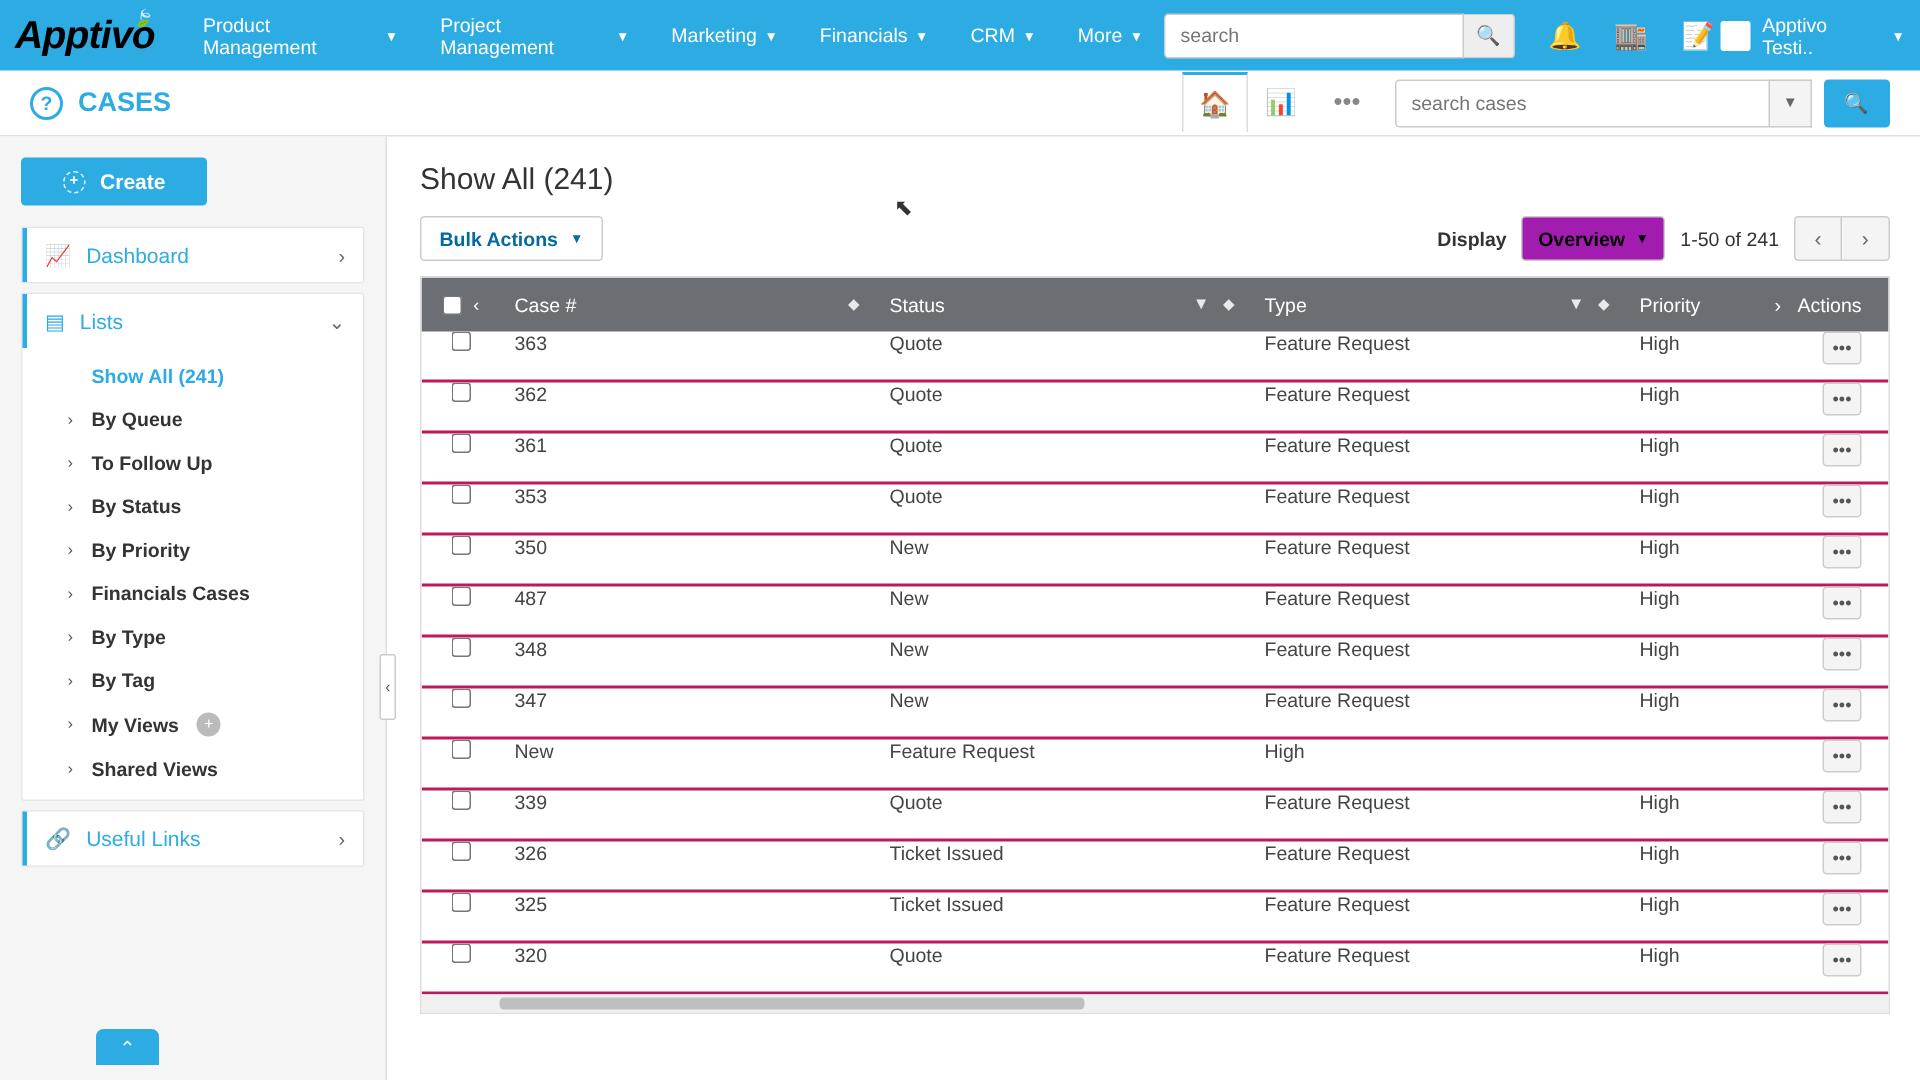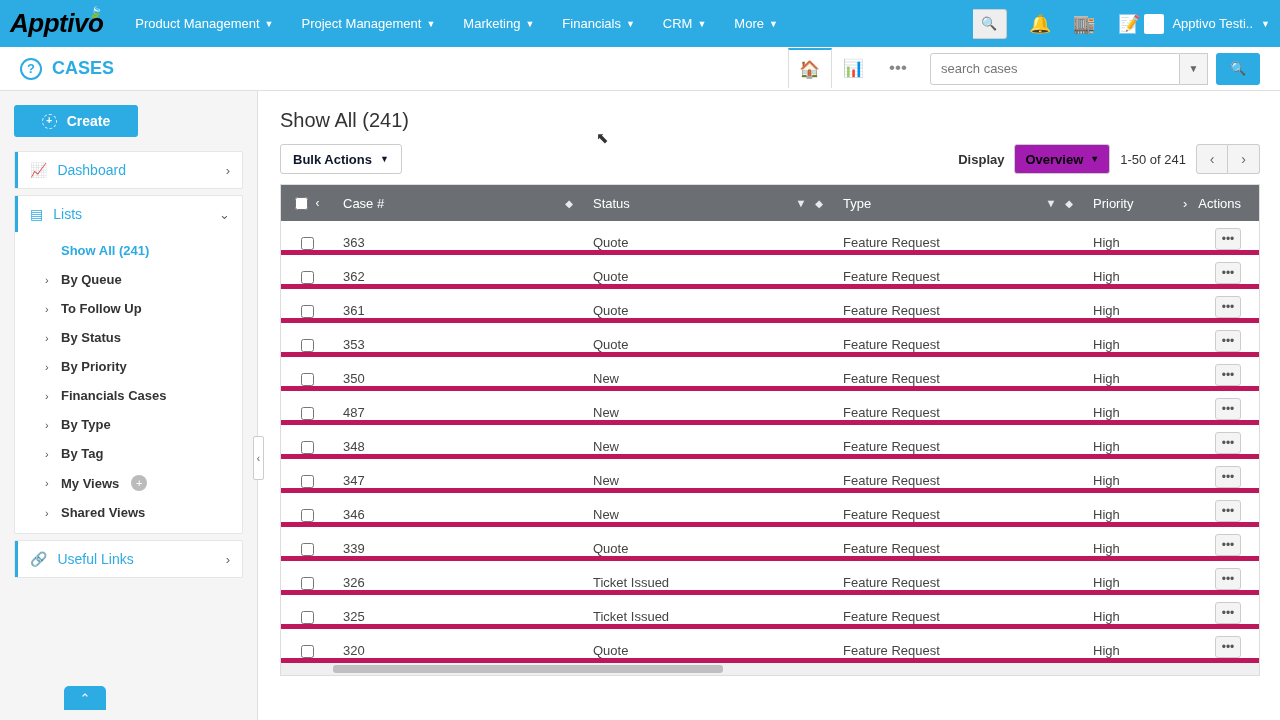--- a/index.html
+++ b/index.html
@@ -50,21 +50,21 @@
 .side-sub-item.active { color: #2dabe3; font-weight: 600; }
 .side-sub-item .caret-r { color: #555; font-size: 11px; width: 8px; }
 .side-sub-item .add-circle { margin-left: 4px; width: 16px; height: 16px; border-radius: 50%; background: #bbb; color: #fff; font-size: 11px; display: flex; align-items: center; justify-content: center; }
 .collapse-handle { position: absolute; right: -7px; top: 345px; width: 11px; height: 44px; background: #fff; border: 1px solid #ccc; border-radius: 2px; display: flex; align-items: center; justify-content: center; font-size: 10px; color: #555; cursor: pointer; }
 .bottom-tab { position: absolute; bottom: 10px; left: 64px; width: 42px; height: 24px; background: #2dabe3; border-radius: 5px 5px 0 0; display: flex; align-items: center; justify-content: center; cursor: pointer; color: #fff; font-size: 13px; }
 
 
 .main { flex: 1; padding: 18px 20px 0 22px; overflow: hidden; }
 .page-title { font-size: 20px; color: #333; margin-bottom: 12px; }
 .toolbar { display: flex; align-items: center; margin-bottom: 10px; }
-.bulk-btn { height: 30px; padding: 12px 12px; background: #fff; border: 1px solid #ccc; border-radius: 3px; font-size: 13px; font-weight: 600; display: flex; align-items: center; gap: 8px; cursor: pointer; color: #0f172a; }
+.bulk-btn { height: 30px; padding: 12px 12px; background: #fff; border: 1px solid #ccc; border-radius: 3px; font-size: 13px; font-weight: 600; display: flex; align-items: center; gap: 8px; cursor: pointer; color: #0369a1; }
 .bulk-btn .caret { font-size: 9px; }
 .toolbar-right { margin-left: auto; display: flex; align-items: center; gap: 10px; }
 .display-label { font-size: 13px; color: #333; font-weight: 600; }
 .overview-btn { height: 30px; padding: 0 10px; background: #a21caf; border: 1px solid #ccc; border-radius: 3px; font-size: 13px; font-weight: 600; display: flex; align-items: center; gap: 7px; cursor: pointer; }
 .range-text { font-size: 13px; color: #333; }
 .pager { display: flex; }
 .pager-btn { width: 32px; height: 30px; border: 1px solid #ccc; background: #f4f4f4; display: flex; align-items: center; justify-content: center; cursor: pointer; color: #666; font-size: 14px; }
 .pager-btn:first-child { border-radius: 3px 0 0 3px; }
 .pager-btn:last-child { border-radius: 0 3px 3px 0; border-left: none; }
 
@@ -75,21 +75,21 @@
 .th-check { width: 52px; justify-content: center; gap: 5px; }
 .th-case { width: 250px; gap: 40px; }
 .th-status { width: 250px; }
 .th-type { width: 250px; }
 .th-prio { width: 80px; }
 .th-actions { flex: 1; justify-content: flex-end; padding-right: 18px; }
 .sort-icon { font-size: 10px; margin-left: auto; opacity: 0.85; }
 .filter-icon { font-size: 11px; margin-left: auto; opacity: 0.85; }
 .th .chev-l { font-size: 12px; margin-left: 3px; }
 .tbody { max-height: 445px; overflow-y: auto; }
-.row { display: flex; height: 34px; align-items: flex-end; border-bottom: 5px solid #be185d; font-size: 13px; color: #444; }
+.row { display: flex; height: 34px; align-items: flex-start; border-bottom: 2px solid #be185d; font-size: 13px; color: #444; }
 .td { padding: 0 10px; }
 .td-check { width: 52px; display: flex; justify-content: center; }
 .td-case { width: 250px; }
 .td-status { width: 250px; }
 .td-type { width: 250px; }
 .td-prio { width: 80px; }
 .td-actions { flex: 1; display: flex; justify-content: flex-end; padding-right: 18px; }
 .row-action-btn { width: 26px; height: 22px; border: 1px solid #ccc; border-radius: 3px; background: #f4f4f4; display: flex; align-items: center; justify-content: center; font-size: 12px; color: #555; cursor: pointer; }
 .hscroll { height: 12px; background: #f0f0f0; position: relative; }
 .hscroll-thumb { position: absolute; left: 52px; top: 2px; height: 8px; width: 390px; background: #bfbfbf; border-radius: 3px; }
@@ -123,20 +123,21 @@
         <span>CRM</span>
         <span class="caret">▼</span>
       </div>
       <div class="nav-item">
         <span>More</span>
         <span class="caret">▼</span>
       </div>
     </div>
   <div class="spacer"></div>
   <div class="search-wrap">
+    <input class="search-input" placeholder="search" style="">
     <div class="search-btn">
         <span>🔍</span>
       </div>
   </div>
   <div class="top-icons">
     <span class="top-icon">🔔</span>
     <span class="top-icon">🏬</span>
     <span class="top-icon">📝</span>
   </div>
   <div class="user-area">
@@ -423,21 +424,20 @@
             <div class="td td-actions">
               <div class="row-action-btn">
                 <span>•••</span>
               </div>
             </div>
           </div>
           <div class="row">
             <div class="td td-check">
               <input type="checkbox" style="">
             </div>
-            <div class="td td-case">346</div>
             <div class="td td-status">New</div>
             <div class="td td-type">Feature Request</div>
             <div class="td td-prio">High</div>
             <div class="td td-actions">
               <div class="row-action-btn">
                 <span>•••</span>
               </div>
             </div>
           </div>
           <div class="row">

